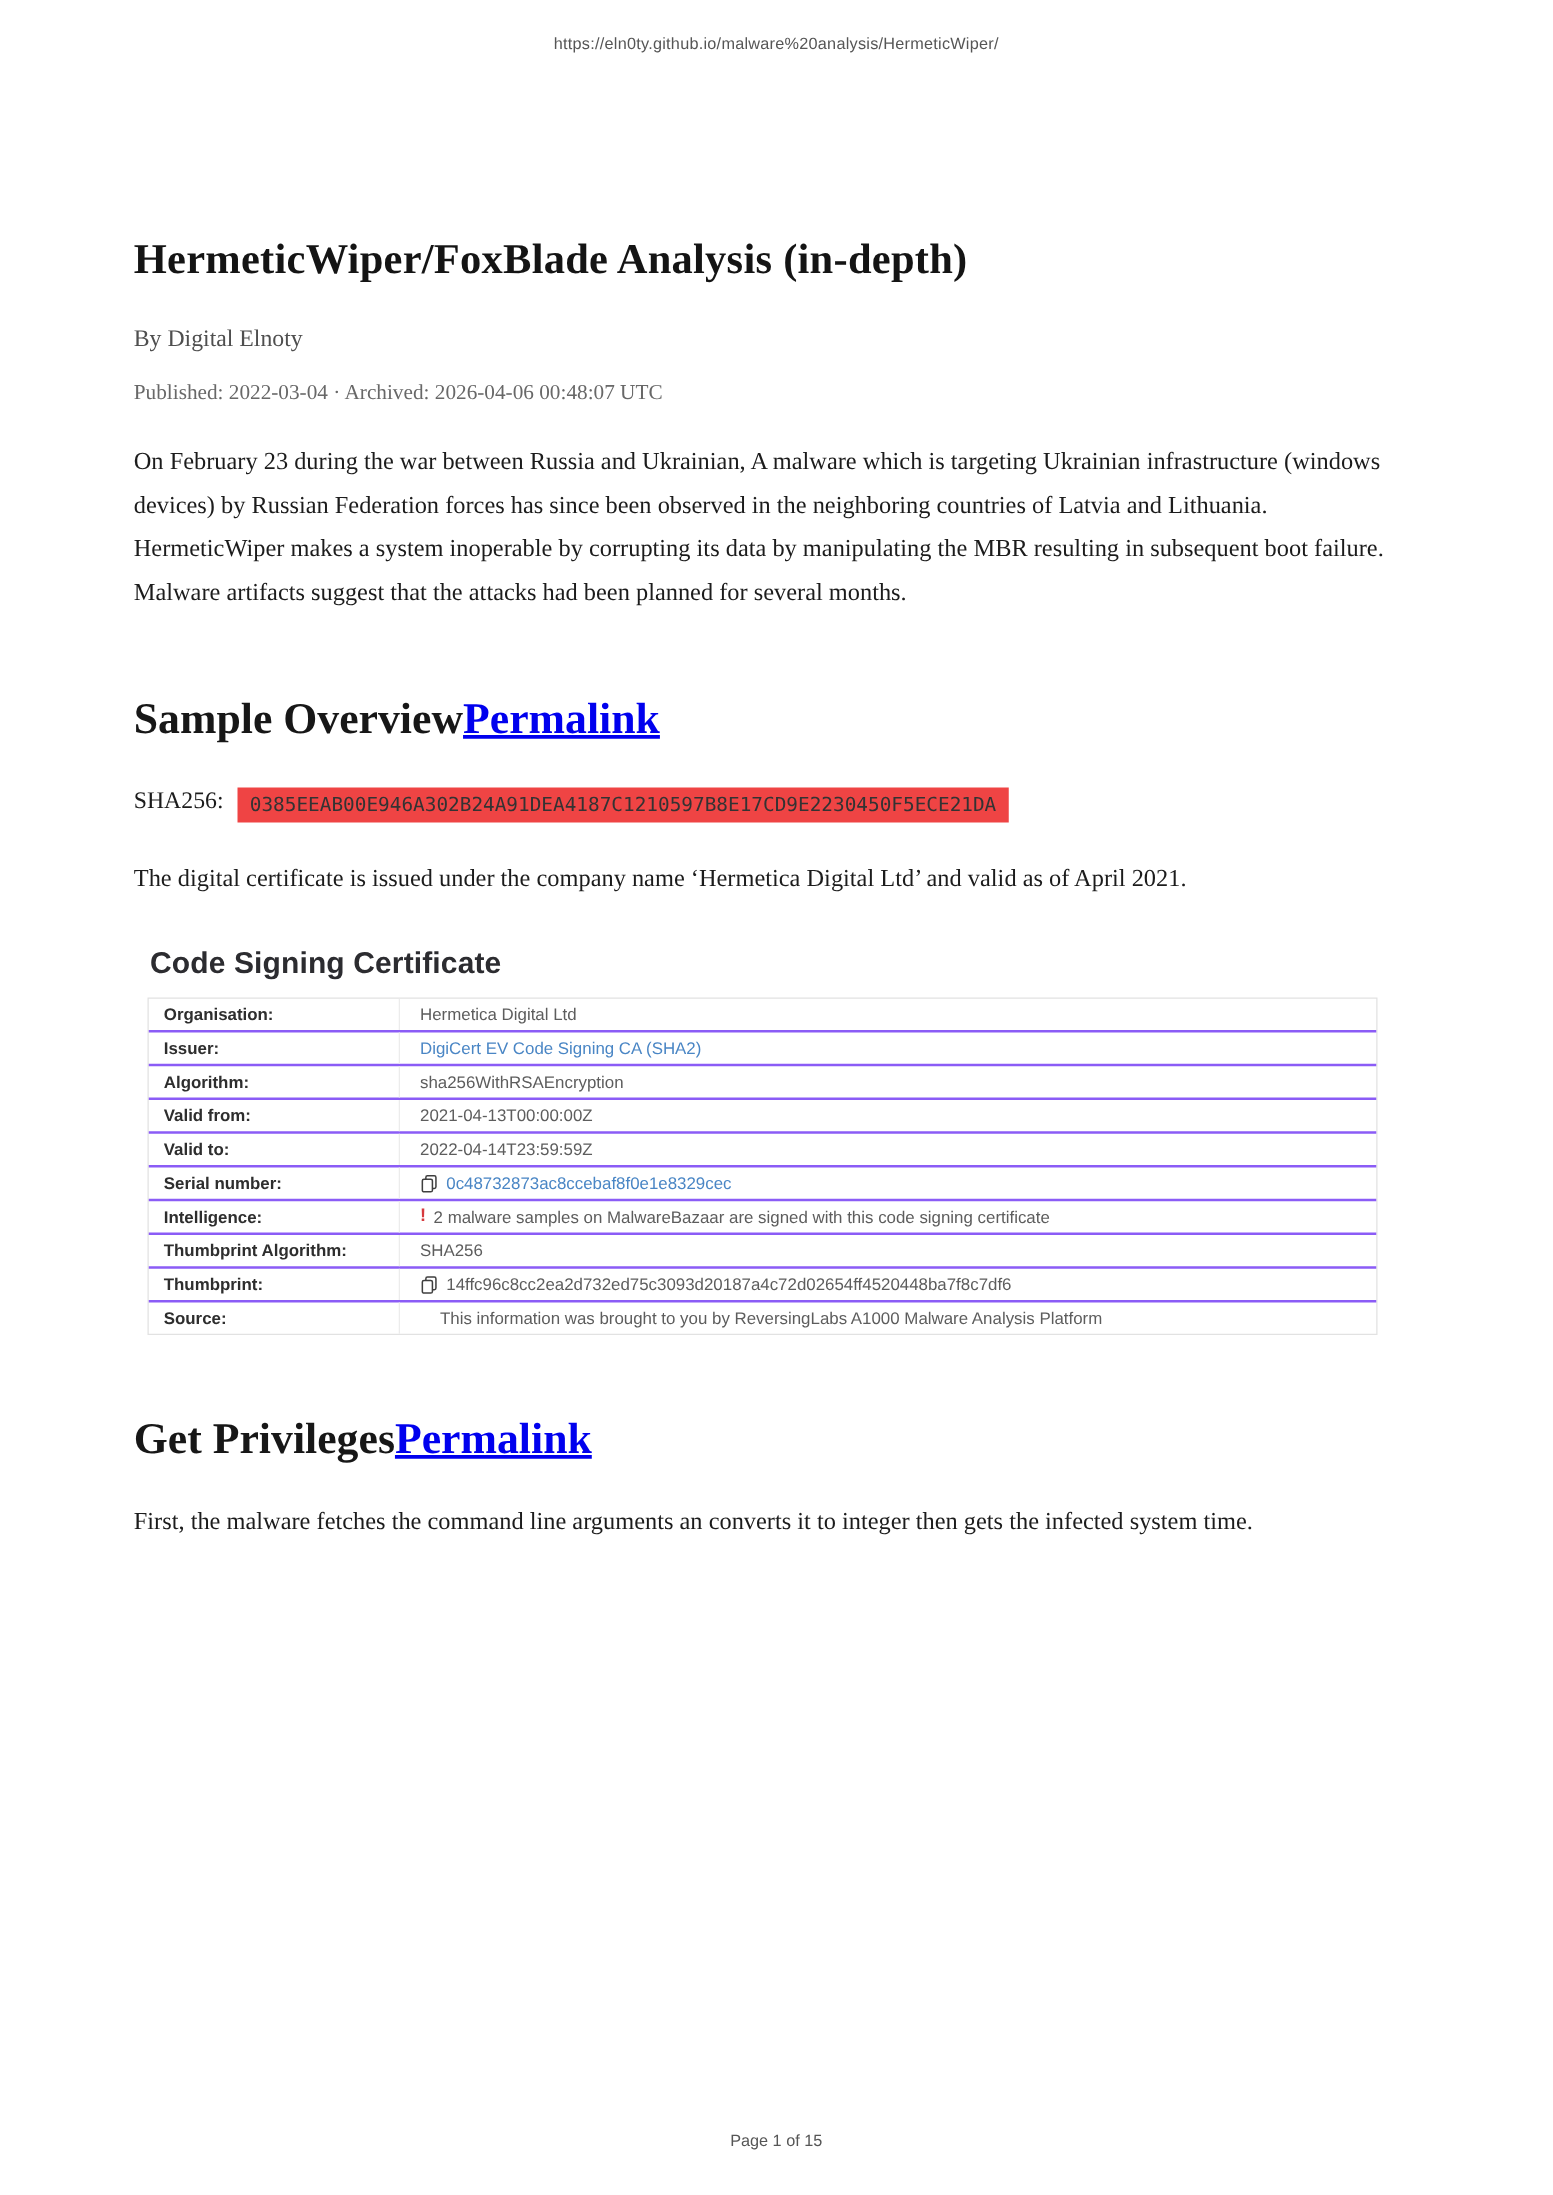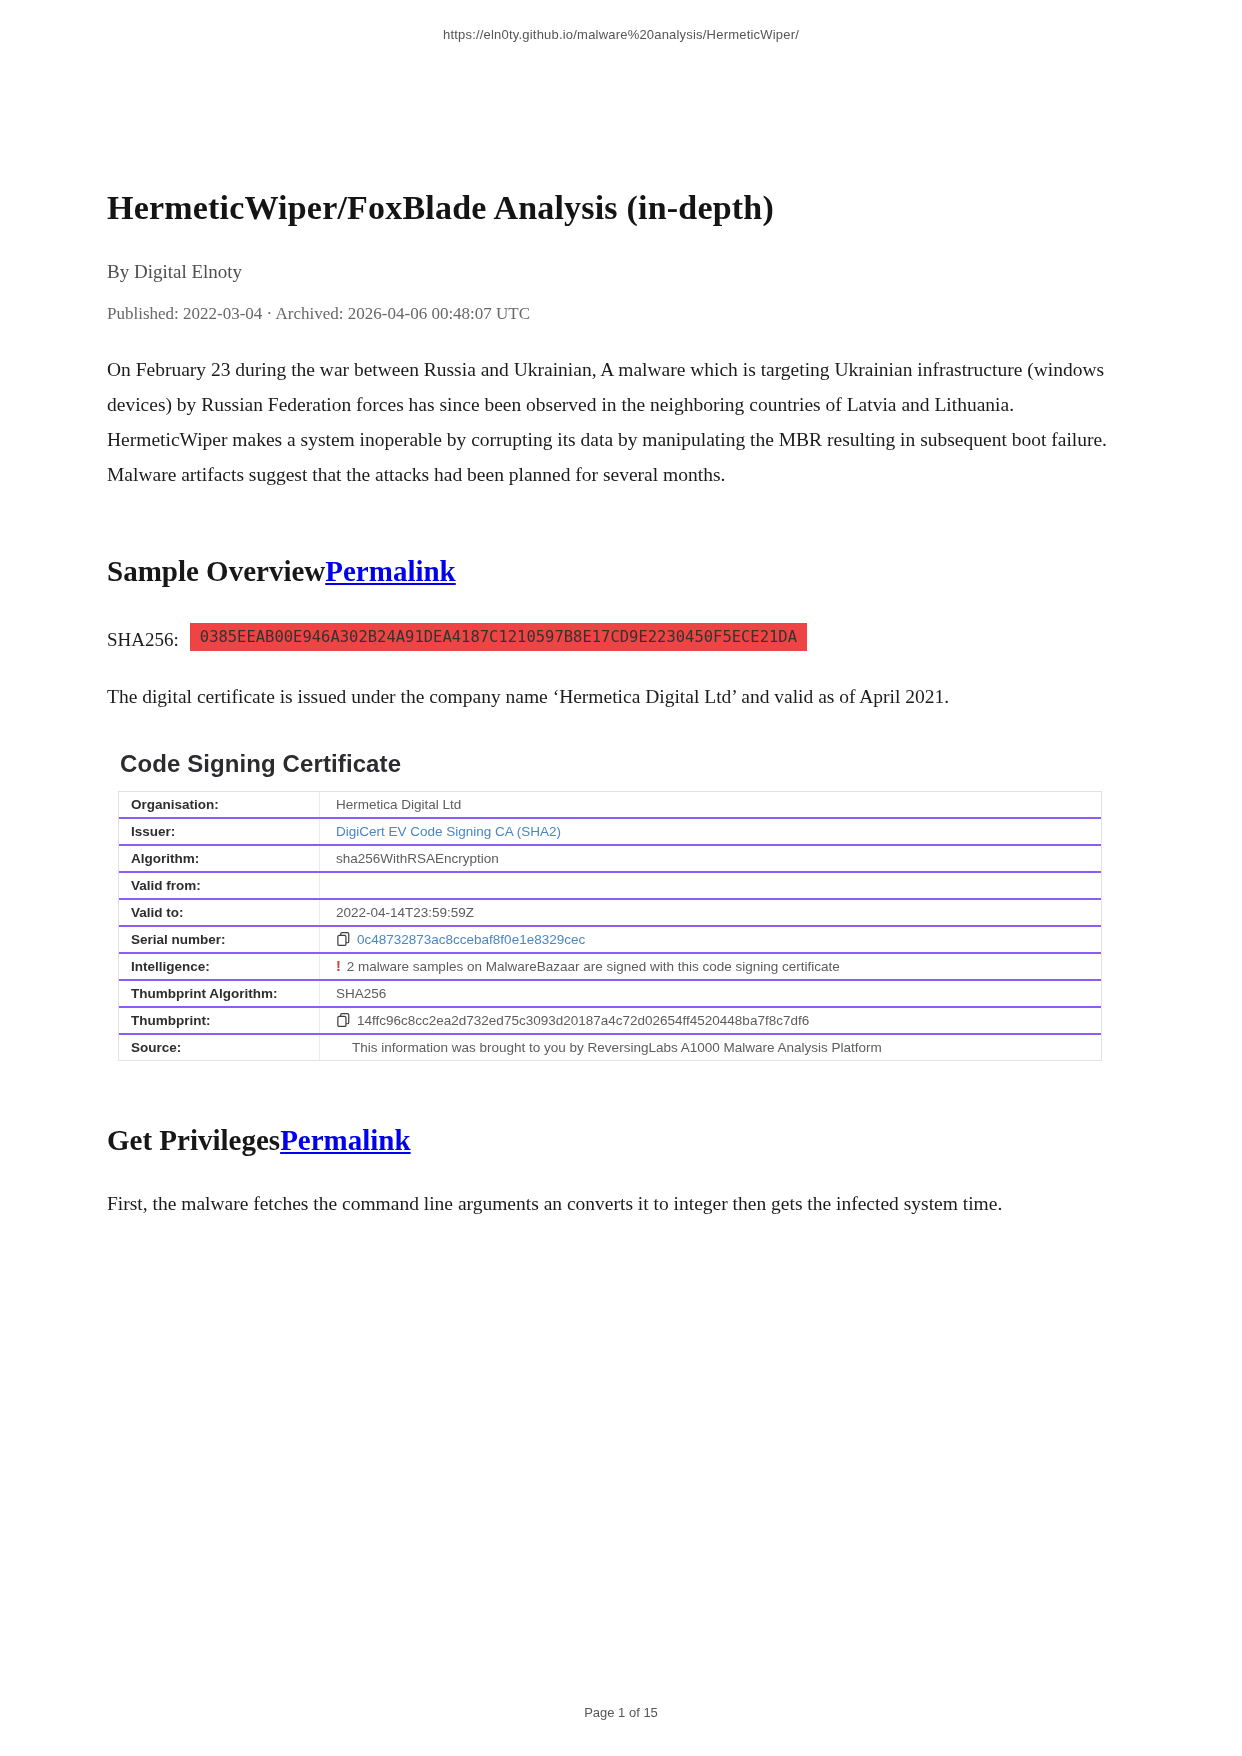--- a/index.html
+++ b/index.html
@@ -15,24 +15,24 @@
   }
   .content { padding:0 107px; }
   h1.title {
     margin:146px 0 0 0; font-size:34px; font-weight:700; color:#141414;
     letter-spacing:.2px; line-height:1.15;
   }
   .byline  { margin:34px 0 0; font-size:19px; color:#4f4f4f; }
   .published { margin:21px 0 0; font-size:17px; color:#686868; }
   .body-par { margin:28px 0 0; font-size:19.5px; line-height:35px; color:#1c1c1c; max-width:1020px; }
   h2.section-h {
-    margin:62px 0 0; font-size:29px; font-weight:700; color:#171717; line-height:1.2;
+    margin:62px 0 0; font-size:35px; font-weight:700; color:#171717; line-height:1.2;
   }
   a.permalink { color:#0000ee; text-decoration:underline; font-weight:700; cursor:pointer; }
-  .sha-line { margin:34px 0 0; display:flex; align-items:flex-end; gap:11px; font-size:19px; color:#1c1c1c; }
+  .sha-line { margin:34px 0 0; display:flex; align-items:flex-start; gap:11px; font-size:19px; color:#1c1c1c; }
   .sha-chip {
     font-family:"DejaVu Sans Mono","Liberation Mono",monospace;
     font-size:15.5px; color:#333333; background:#ef4444; padding:5px 10px; white-space:nowrap;
   }
   
   .cert-panel { margin:36px 0 0 11px; font-family:"Liberation Sans","DejaVu Sans",sans-serif; }
   .cert-title { font-size:24px; font-weight:600; color:#2c2c30; margin:0 0 13px 2px; letter-spacing:.1px; }
   .cert-table { width:984px; border:1px solid #e2e2e2; box-sizing:border-box; }
   .cert-row { display:flex; border-bottom:2px solid #8b5cf6; min-height:25px; align-items:stretch; }
   .cert-row:last-child { border-bottom:none;gap:16px; }
@@ -96,20 +96,23 @@
             </div>
           </div>
           <div class="cert-row">
             <div class="cert-label">Algorithm:</div>
             <div class="cert-value">
               <span>sha256WithRSAEncryption</span>
             </div>
           </div>
           <div class="cert-row">
             <div class="cert-label">Valid from:</div>
+            <div class="cert-value">
+              <span>2021-04-13T00:00:00Z</span>
+            </div>
           </div>
           <div class="cert-row">
             <div class="cert-label">Valid to:</div>
             <div class="cert-value">
               <span>2022-04-14T23:59:59Z</span>
             </div>
           </div>
           <div class="cert-row">
             <div class="cert-label">Serial number:</div>
             <div class="cert-value">

